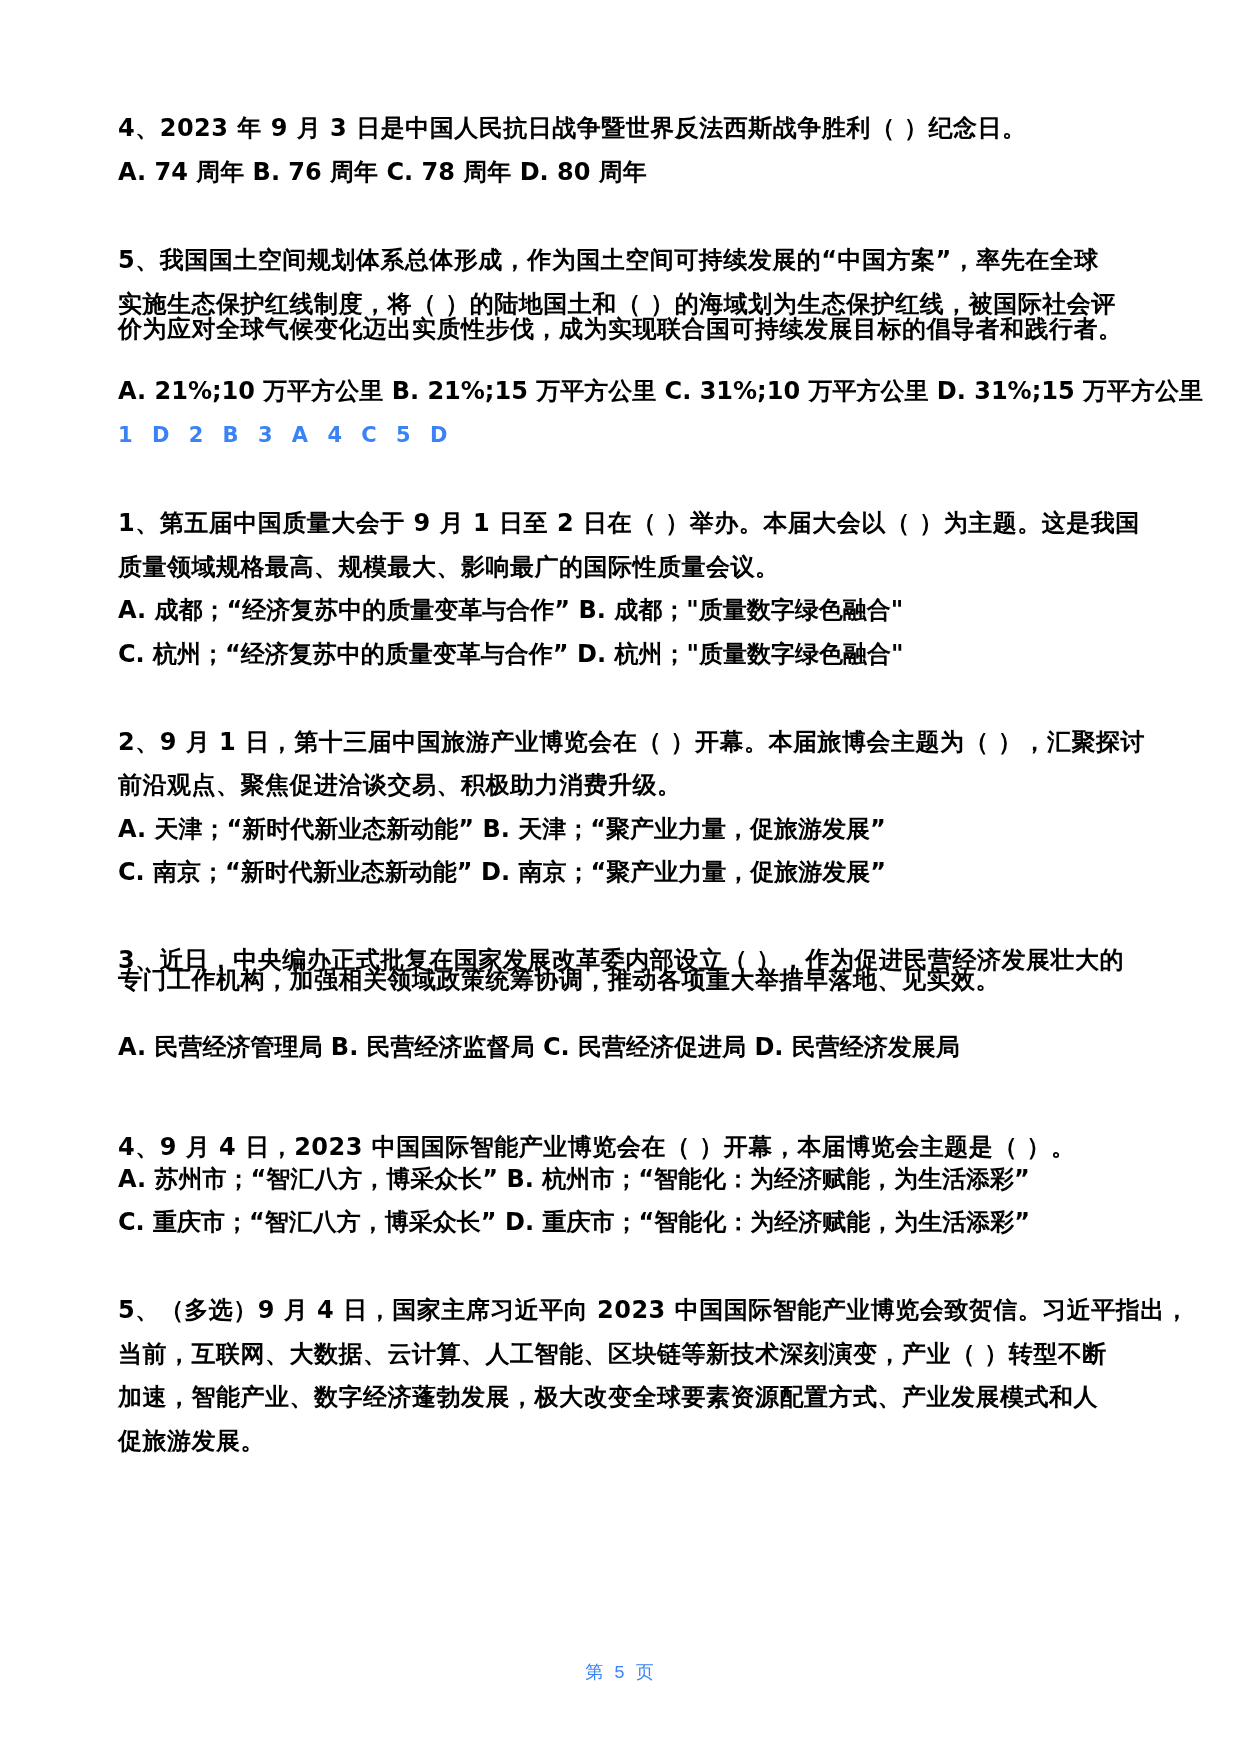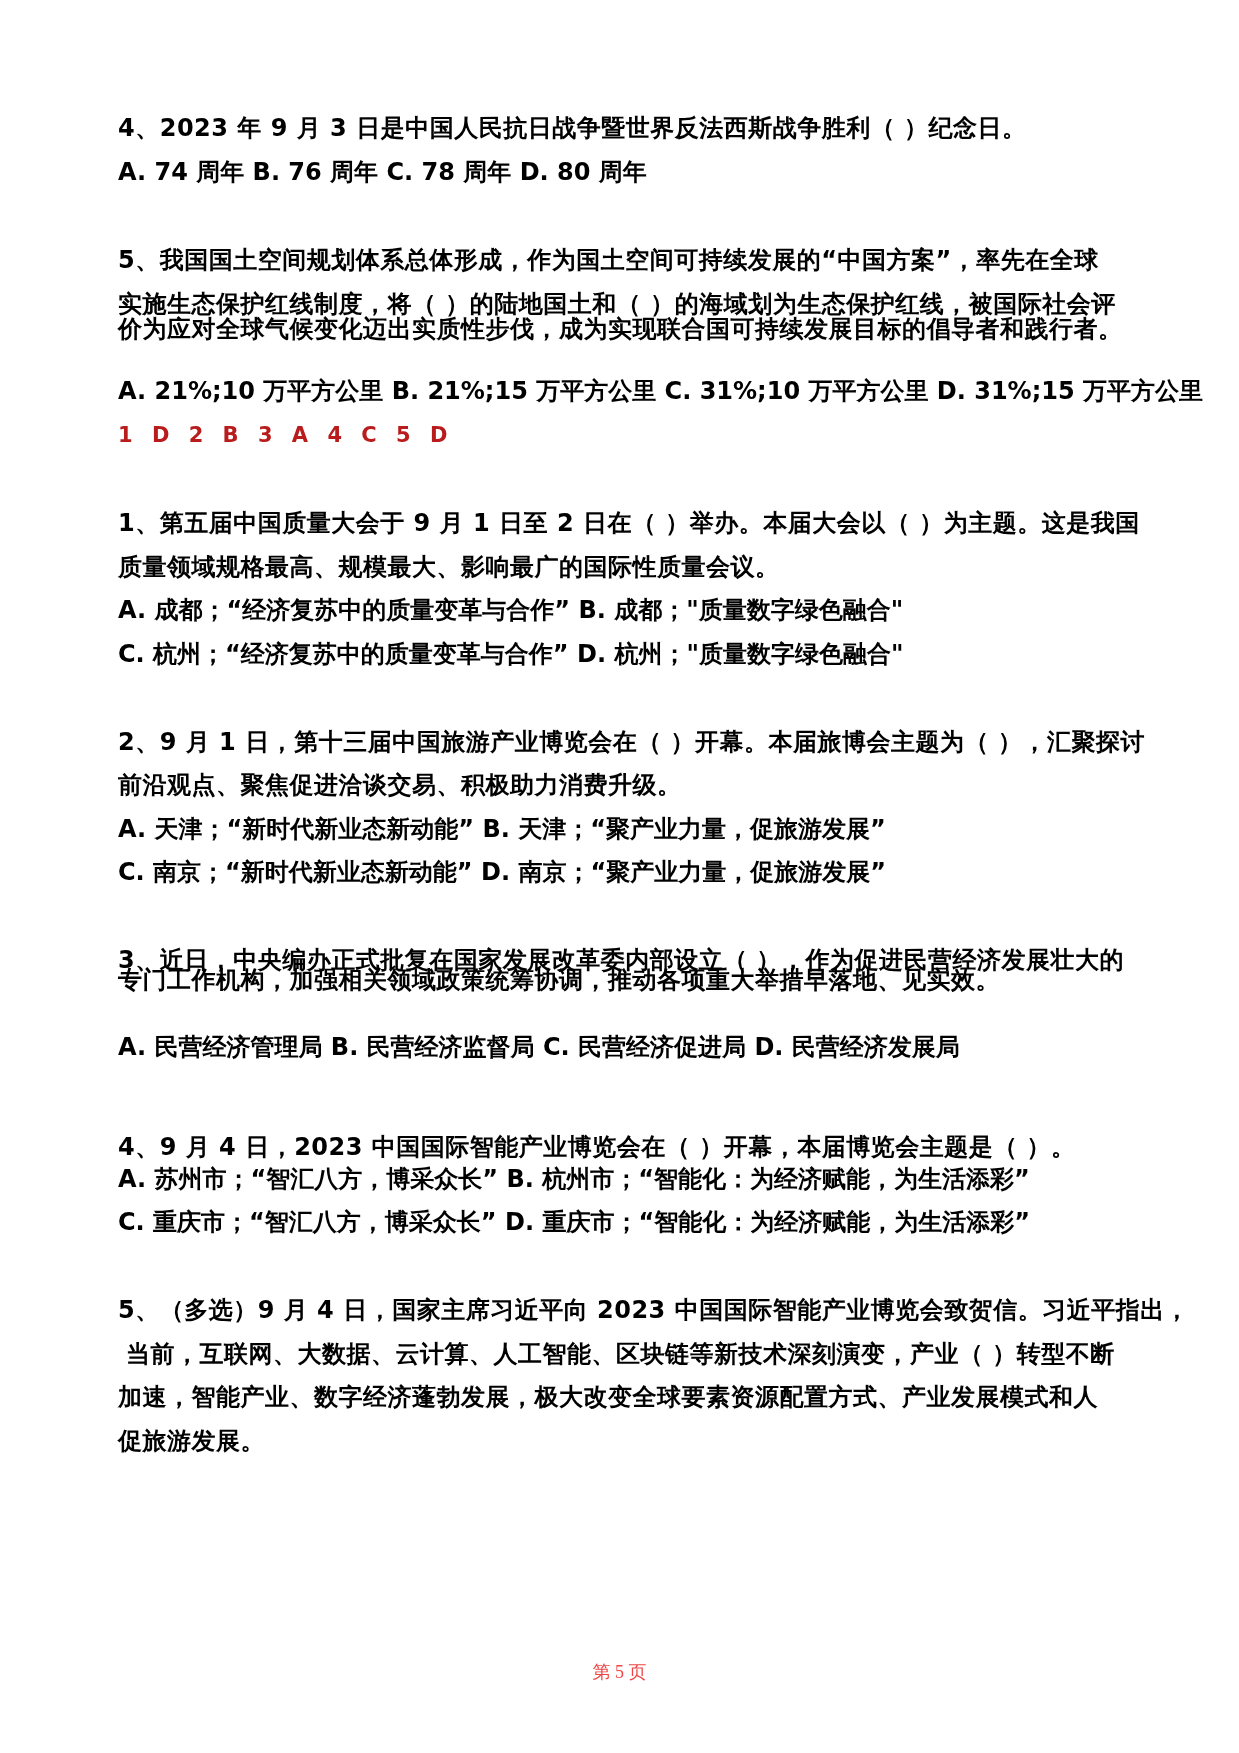--- a/index.html
+++ b/index.html
@@ -28,33 +28,33 @@
       font-size: 24px;
       font-weight: bold;
       letter-spacing: 0.5px;
       line-height: 30px;
       transform-origin: left center;
     }
     .opt {
       letter-spacing: 0px;
     }
     .answer {
-      color: #b91c1c;
+      color: #3b82f6;
       letter-spacing: 6px;
       font-size: 21px;
     }
     .footer {
       position: absolute;
       top: 1660px;
       left: 0;
       width: 1239px;
       text-align: center;
       font-size: 18px;
-      font-family: Liberation Serif, serif;
-      color: #ef4444;
+      font-family: Liberation Mono, monospace;
+      color: #3b82f6;
     }
   </style>
 </head>
 <body>
 
 <div class="page">
 
   <div class="line" style="top:113px;">4、2023 年 9 月 3 日是中国人民抗日战争暨世界反法西斯战争胜利（  ）纪念日。</div>
   <div class="line opt" style="top:157px;">A. 74 周年   B. 76 周年   C. 78 周年   D. 80 周年</div>
 
@@ -77,18 +77,18 @@
 
   <div class="line" style="top:945px;">3、近日，中央编办正式批复在国家发展改革委内部设立（  ），作为促进民营经济发展壮大的</div>
   <div class="line" style="top:965px;">专门工作机构，加强相关领域政策统筹协调，推动各项重大举措早落地、见实效。</div>
   <div class="line opt" style="top:1032px;">A. 民营经济管理局 B. 民营经济监督局 C. 民营经济促进局 D. 民营经济发展局</div>
 
   <div class="line" style="top:1120px;margin-top:12px;">4、9 月 4 日，2023 中国国际智能产业博览会在（  ）开幕，本届博览会主题是（  ）。</div>
   <div class="line opt" style="top:1164px;">A. 苏州市；“智汇八方，博采众长”   B. 杭州市；“智能化：为经济赋能，为生活添彩”</div>
   <div class="line opt" style="top:1207px;">C. 重庆市；“智汇八方，博采众长”   D. 重庆市；“智能化：为经济赋能，为生活添彩”</div>
 
   <div class="line" style="top:1295px;">5、（多选）9 月 4 日，国家主席习近平向 2023 中国国际智能产业博览会致贺信。习近平指出，</div>
-  <div class="line" style="top:1339px;margin-left:8px;">当前，互联网、大数据、云计算、人工智能、区块链等新技术深刻演变，产业（  ）转型不断</div>
+  <div class="line" style="top:1339px;">当前，互联网、大数据、云计算、人工智能、区块链等新技术深刻演变，产业（  ）转型不断</div>
   <div class="line" style="top:1382px;">加速，智能产业、数字经济蓬勃发展，极大改变全球要素资源配置方式、产业发展模式和人</div>
   <div class="line" style="top:1426px;">促旅游发展。</div>
 </div>
 
 <div class="footer">第 5 页</div>
 
 </body></html>

